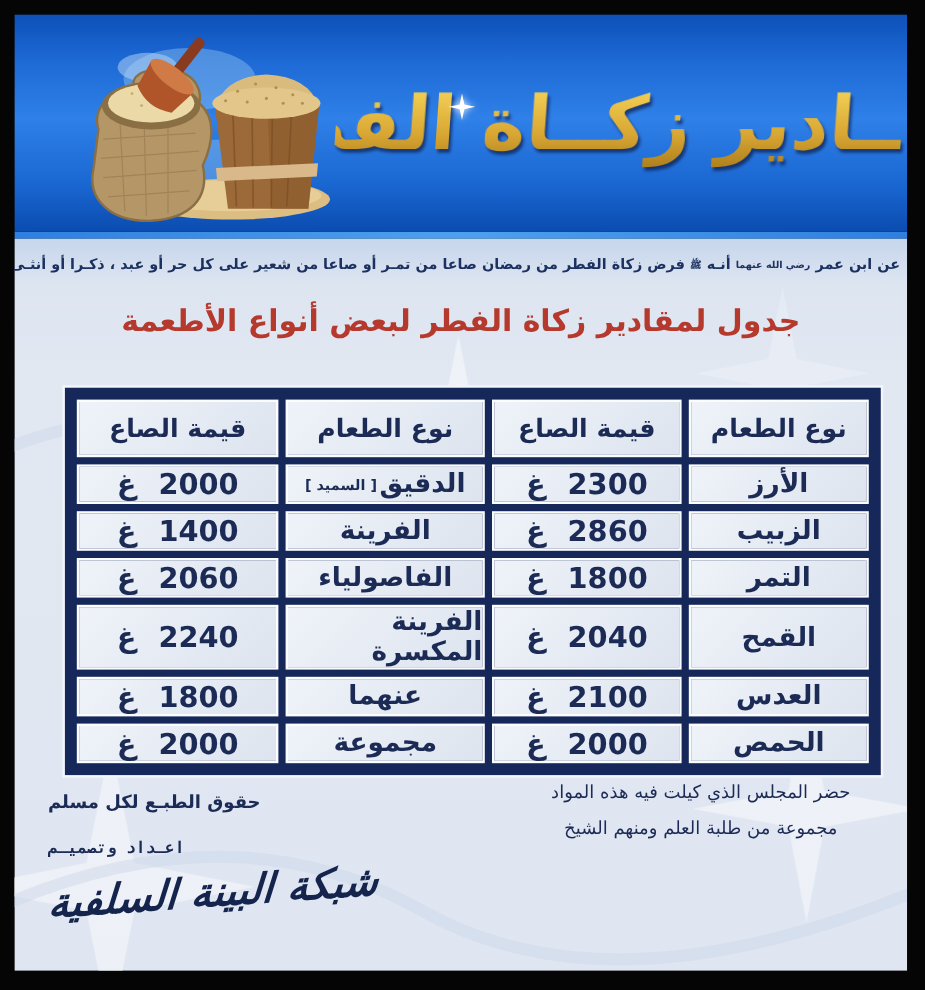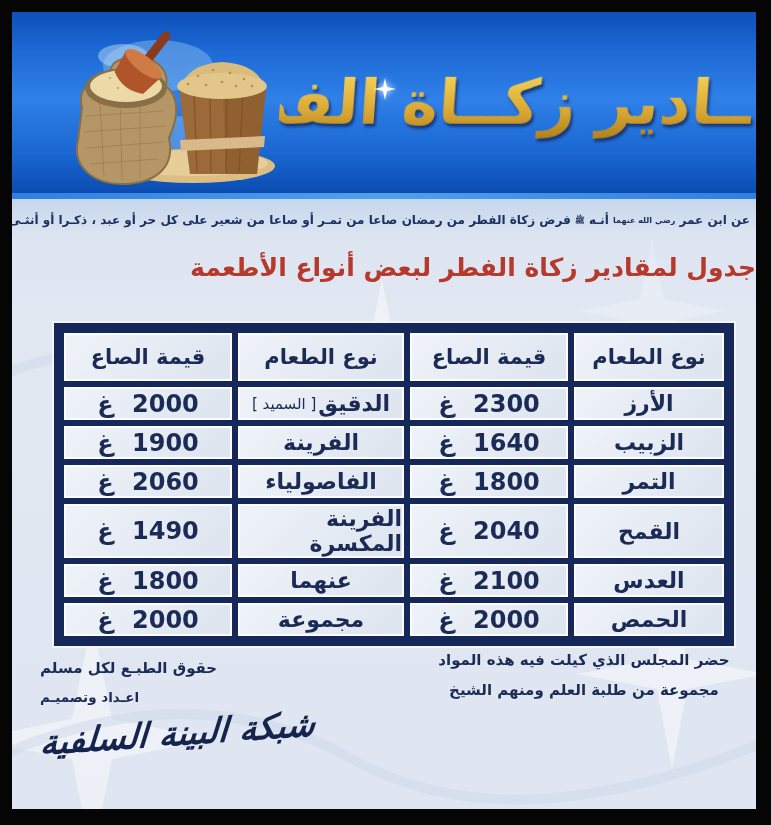--- a/index.html
+++ b/index.html
@@ -30,49 +30,49 @@
   .body{position:relative;width:100%;height:610px;
         background:linear-gradient(180deg,#c6d6ec 0px,#dde5f1 38px,#e2e8f2 120px,#dfe6f1 100%);
         overflow:hidden;}
   .watermark{position:absolute;inset:0;z-index:0;}
   .content{position:absolute;inset:0;z-index:1;}
 
   .hadith{position:absolute;top:14px;left:6px;right:6px;direction:rtl;text-align:center;
           color:#1c3160;font-weight:bold;font-size:12px;white-space:nowrap;}
   .hadith .honorific{font-size:8px;vertical-align:1px;}
 
-  .table-title{position:absolute;top:54px;left:0;right:0;direction:rtl;text-align:right;
+  .table-title{position:absolute;top:54px;left:0;right:0;direction:rtl;text-align:center;
                color:#b5392c;font-weight:bold;font-size:25px;}
 
   
   .food-table{position:absolute;top:124px;left:42px;width:660px;
               background:#16275a;border:2px solid #16275a;outline:2px solid #f2f5fa;
               padding:8px;display:grid;direction:rtl;
               grid-template-columns:150px 158px 166px 1fr;
               grid-auto-rows:minmax(33px,auto);gap:6px;}
   .cell{background:linear-gradient(135deg,#eff3f9,#dde4ef);border:2px solid #fbfcfe;
         display:flex;align-items:center;justify-content:center;
         color:#1b2b55;font-weight:bold;direction:rtl;}
   .cell.head{height:44px;font-size:21px;}
   .cell.food{font-size:22px;}
   .cell.value{font-size:24px;word-spacing:10px;}
-  .cell .note{font-size:15px;font-weight:normal;margin-right:2px;}
+  .cell .note{font-size:12px;font-weight:bold;margin-right:2px;}
 
   
   .footer-left{position:absolute;left:28px;top:460px;width:336px;text-align:left;
                color:#1b2b55;direction:rtl;}
   .copyright-line{font-size:15px;font-weight:bold;}
-  .design-line{margin-top:12px;font-size:13.5px;font-weight:bold;letter-spacing:1px;}
+  .design-line{margin-top:22px;font-size:13.5px;font-weight:bold;letter-spacing:1px;font-family:Liberation Mono, monospace;}
   .signature{margin-top:6px;font-size:34px;font-weight:bold;font-style:italic;
              transform:rotate(-4deg) skewX(-8deg);color:#15244c;letter-spacing:-1px;}
 
   .footer-right{position:absolute;left:410px;top:446px;width:324px;text-align:center;
                 direction:rtl;}
   .note-heading{color:#cf2a1c;font-weight:bold;font-size:19px;letter-spacing:1px;margin-bottom:8px;}
-  .note-line{color:#1b2b55;font-weight:bold;font-size:15px;line-height:30px;}
+  .note-line{color:#1b2b55;font-weight:normal;font-size:15px;line-height:30px;}
   .note-line.blue{color:#2b57c8;}
 </style>
 </head>
 <body>
 
 <div class="page">
   <div class="inner">
 
     <div class="banner">
       <svg class="grain-art" viewBox="0 0 238 174" aria-hidden="true">
@@ -171,33 +171,33 @@
 
           <div class="cell food">الأرز</div>
           <div class="cell value">2300 غ</div>
           <div class="cell food">
             <span>الدقيق</span>
             <span class="note">[ السميد ]</span>
           </div>
           <div class="cell value">2000 غ</div>
 
           <div class="cell food">الزبيب</div>
-          <div class="cell value">1640 غ</div>
+          <div class="cell value">2860 غ</div>
           <div class="cell food">الفرينة</div>
-          <div class="cell value">1900 غ</div>
+          <div class="cell value">1400 غ</div>
 
           <div class="cell food">التمر</div>
           <div class="cell value">1800 غ</div>
           <div class="cell food">الفاصولياء</div>
           <div class="cell value">2060 غ</div>
 
           <div class="cell food">القمح</div>
           <div class="cell value">2040 غ</div>
           <div class="cell food">الفرينة المكسرة</div>
-          <div class="cell value">1490 غ</div>
+          <div class="cell value">2240 غ</div>
 
           <div class="cell food">العدس</div>
           <div class="cell value">2100 غ</div>
           <div class="cell food">عنهما</div>
           <div class="cell value">1800 غ</div>
 
           <div class="cell food">الحمص</div>
           <div class="cell value">2000 غ</div>
           <div class="cell food">مجموعة</div>
           <div class="cell value">2000 غ</div>

